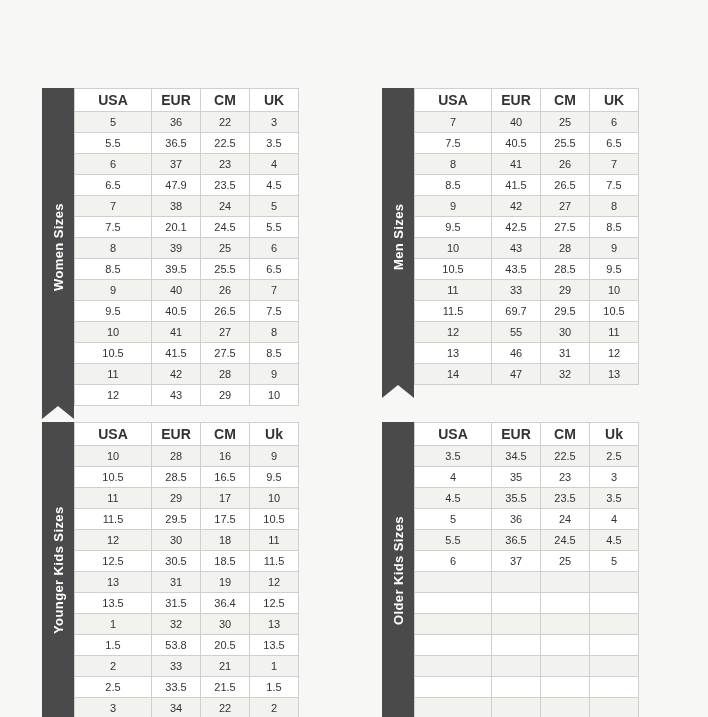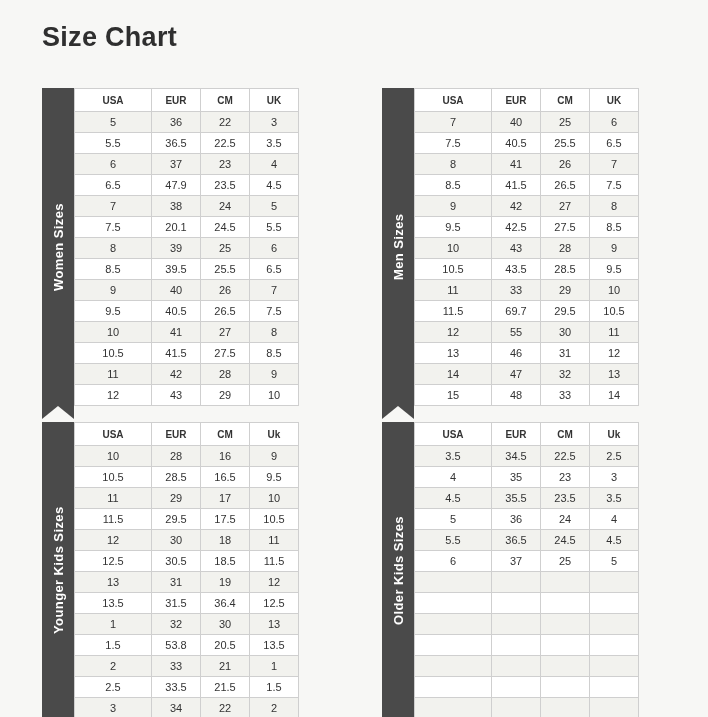--- a/index.html
+++ b/index.html
@@ -78,21 +78,21 @@
     border: 1px solid #cfcfcf;
     text-align: center;
     height: 20px;
     padding: 0;
     font-weight: normal;
     color: #333;
   }
   table.size-table th {
     font-weight: bold;
     background: #ffffff;
-    font-size: 10px;
+    font-size: 14px;
     height: 22px;
   }
   table.size-table tbody tr:nth-child(odd) td {
     background: #f2f2ee;
   }
   table.size-table tbody tr:nth-child(even) td {
     background: #ffffff;
   }
   .col-first { width: 76px; }
   .col-rest { width: 48px; }
@@ -101,21 +101,20 @@
   #block-women  { left: 42px;  top: 88px;  }
   #block-men    { left: 382px; top: 88px;  }
   #block-younger{ left: 42px;  top: 422px; }
   #block-older  { left: 382px; top: 422px; }
 </style>
 </head>
 <body>
 
 <div class="page">
 
-  <div class="page-title">Size Chart</div>
 
   <div class="chart-block" id="block-women">
     <div class="side-tab">
       <span class="side-label">Women Sizes</span>
       <span class="tab-notch"></span>
     </div>
     <table class="size-table">
       <thead>
         <tr>
           <th class="col-first">USA</th>
@@ -299,26 +298,20 @@
             <td class="col-rest">46</td>
             <td class="col-rest">31</td>
             <td class="col-rest">12</td>
           </tr>
           <tr>
             <td class="col-first">14</td>
             <td class="col-rest">47</td>
             <td class="col-rest">32</td>
             <td class="col-rest">13</td>
           </tr>
-          <tr>
-            <td class="col-first">15</td>
-            <td class="col-rest">48</td>
-            <td class="col-rest">33</td>
-            <td class="col-rest">14</td>
-          </tr>
         </tbody>
     </table>
   </div>
 
   <div class="chart-block" id="block-younger">
     <div class="side-tab">
       <span class="side-label">Younger Kids Sizes</span>
 
     </div>
     <table class="size-table">

